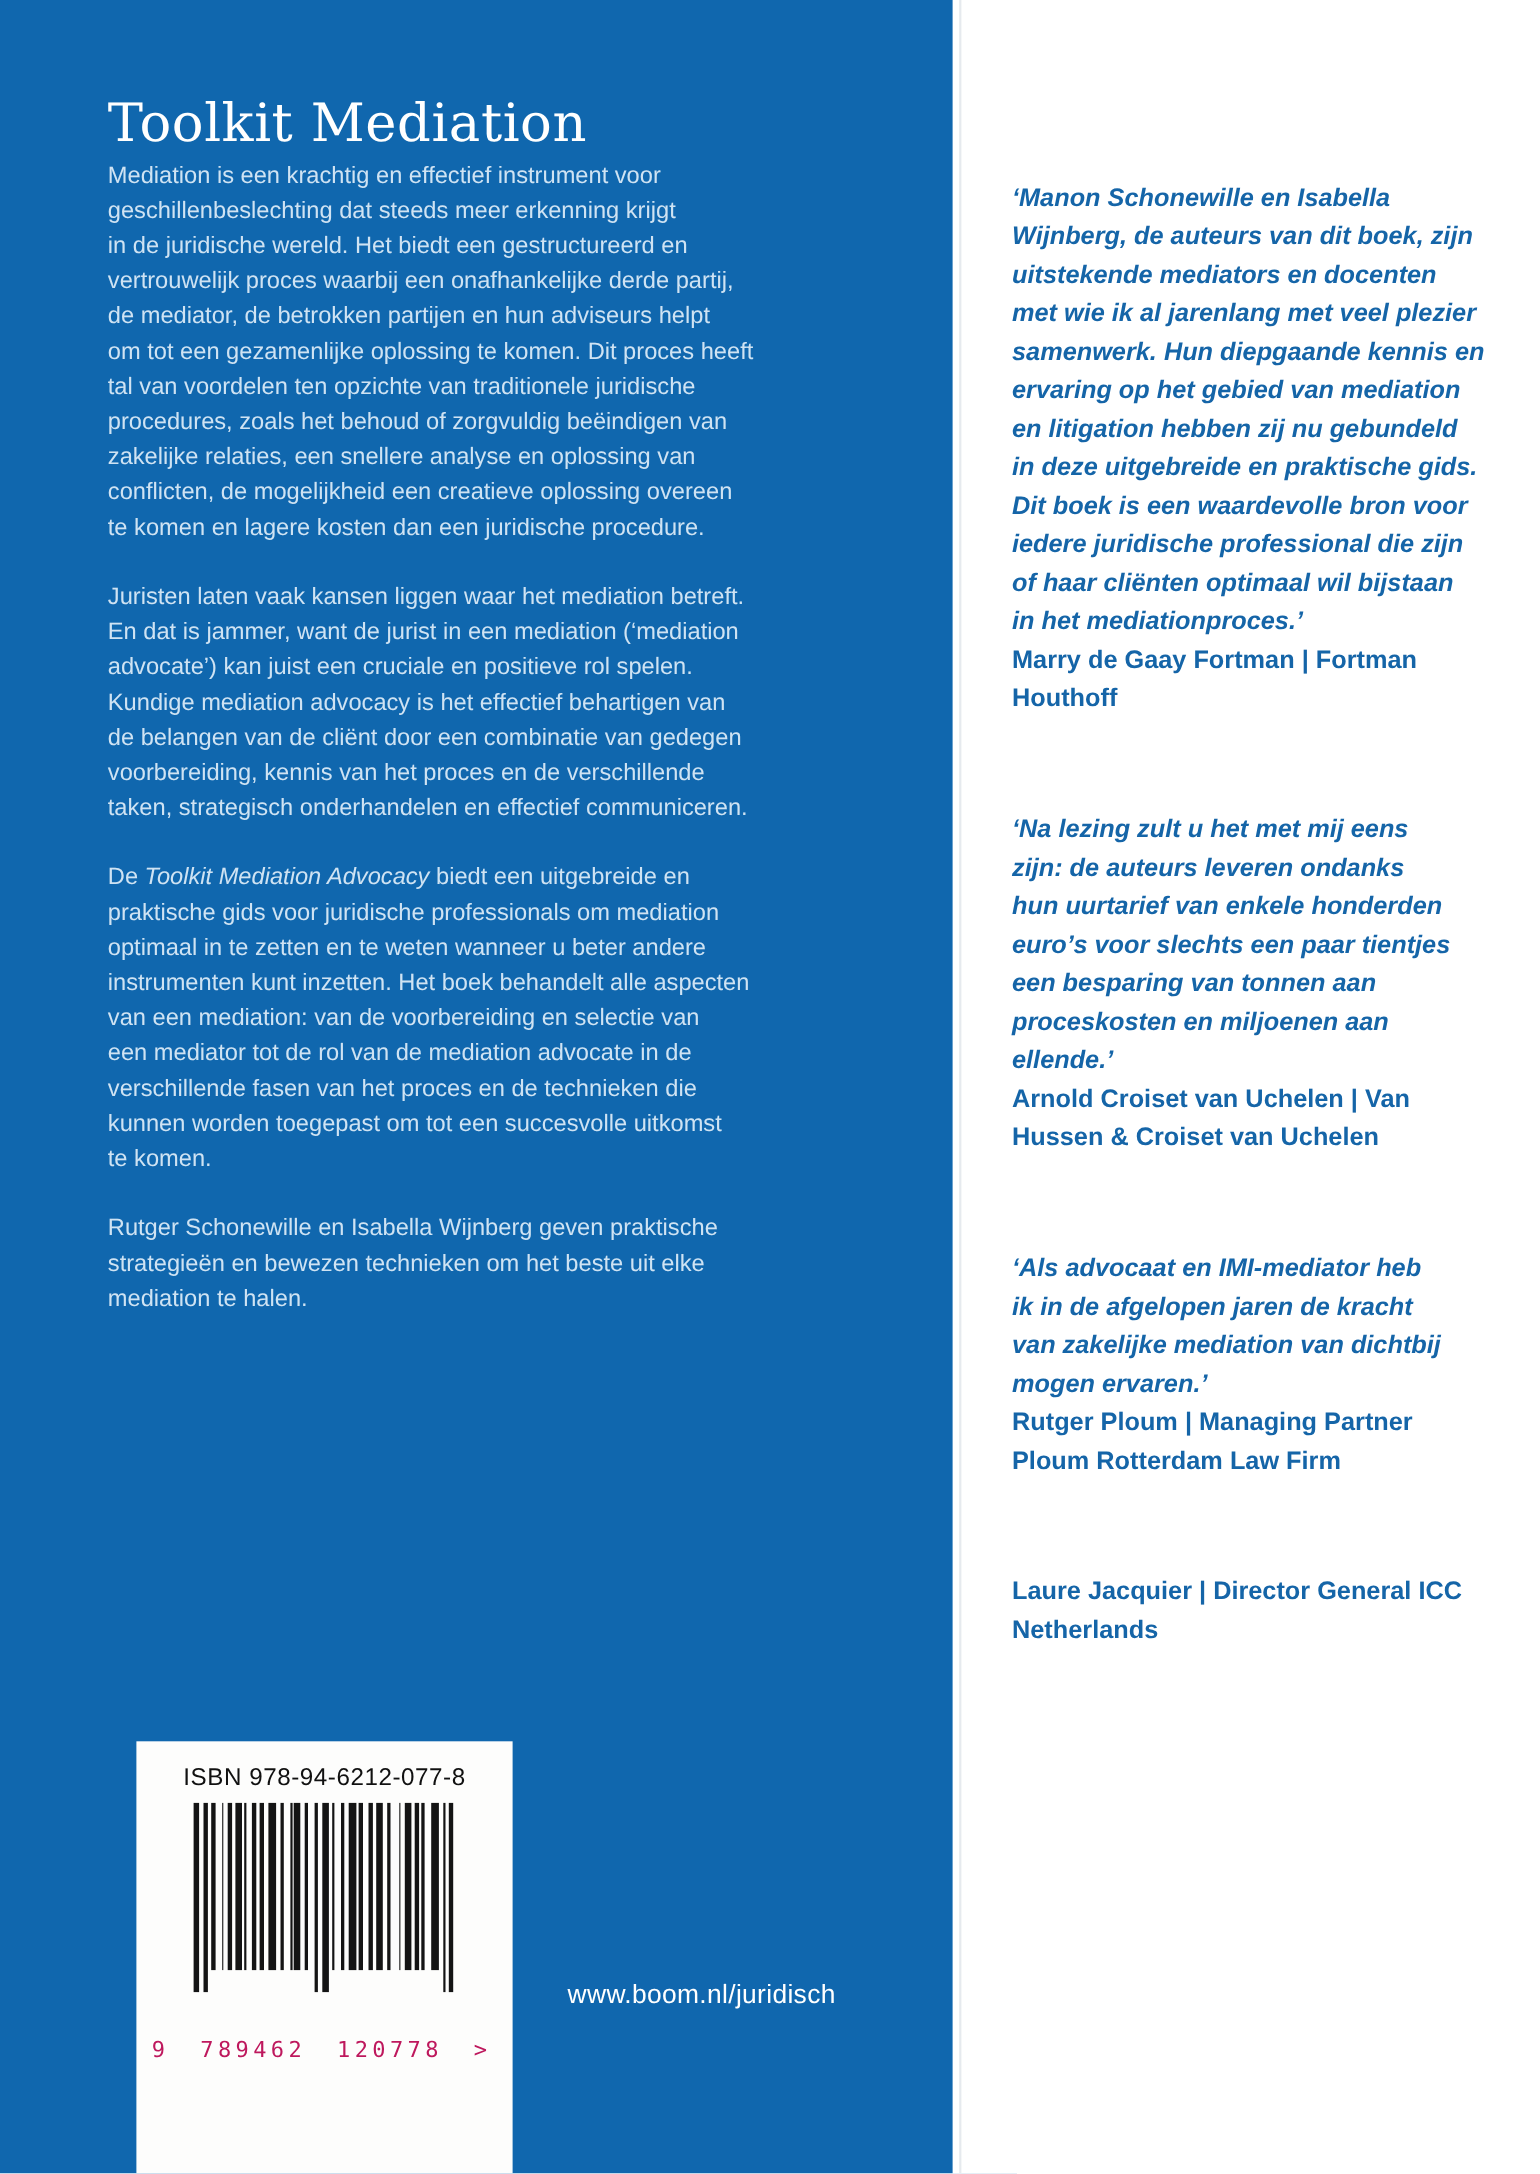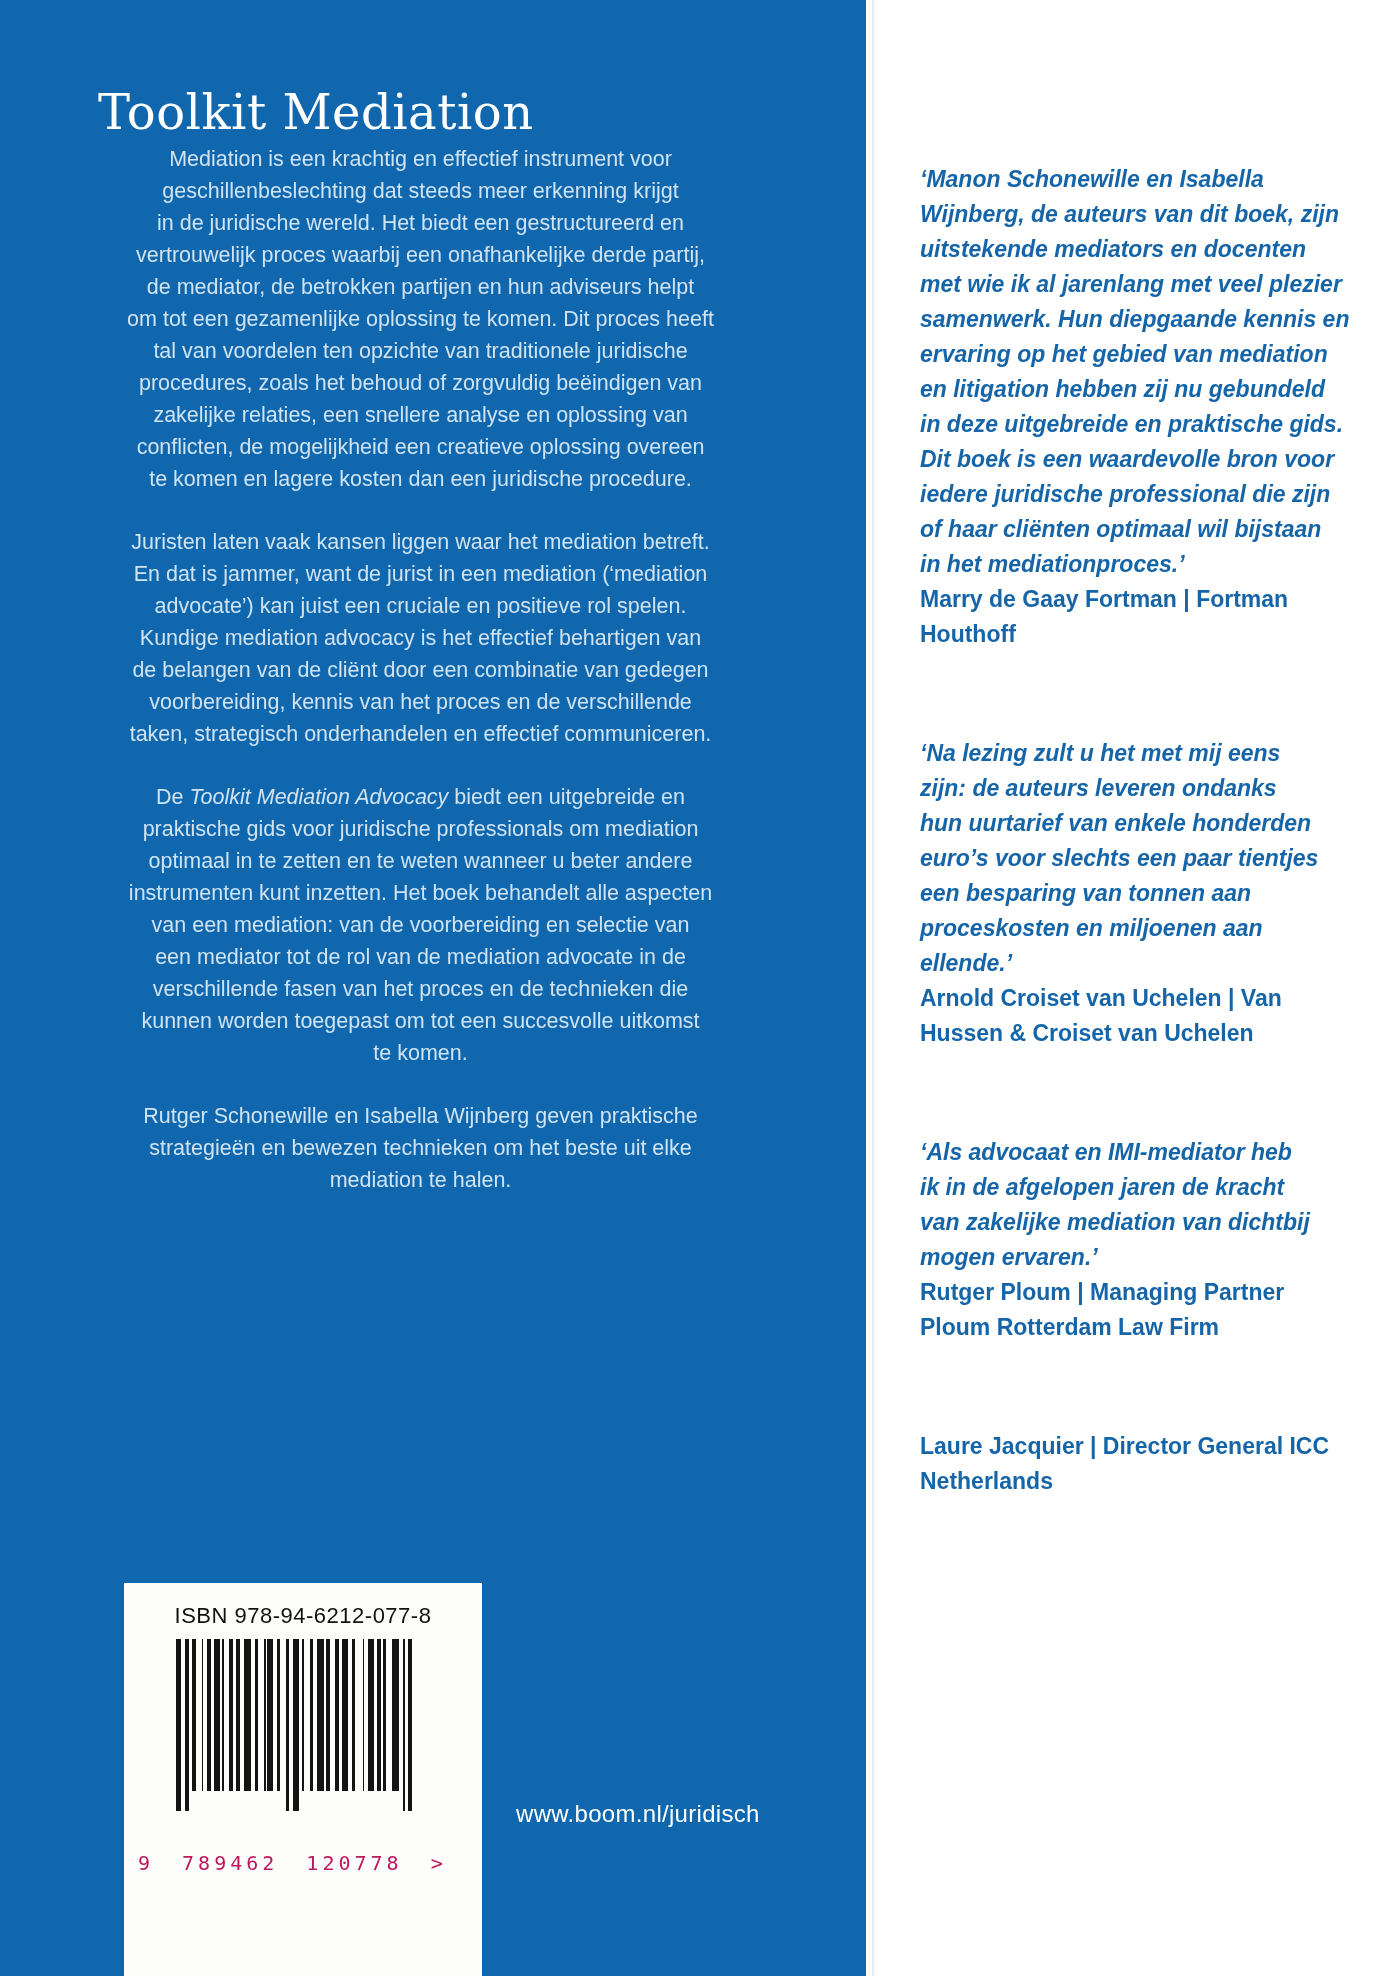--- a/index.html
+++ b/index.html
@@ -37,21 +37,20 @@
   .body-col{
     position:absolute;left:98px;top:143px;
     width:645px;
     color:var(--body-text,#cfe3f3);
     font-size:21.5px;
     line-height:32px;
   }
   .body-par{
     white-space:pre-line;
     margin:0 0 31px 0;
-    text-align:center;
   }
   .body-par i{font-style:italic;}
   .quote-col{
     position:absolute;left:920px;top:146px;
     width:462px;
     display:flex;flex-direction:column;
   }
   .quote-block{margin:16px 0 68px 0;}
   .quote-text{
     color:var(--quote-blue,#1565a8);
@@ -66,21 +65,20 @@
     font-size:23px;
     line-height:35px;
     font-weight:bold;
     font-style:normal;
     white-space:pre-line;
   }
   .isbn-box{
     position:absolute;left:124px;top:1583px;
     width:342px;height:393px;
     background:#fdfdfc;
-    padding-left:16px;
   }
   .isbn-label{
     position:absolute;left:0;top:20px;
     width:100%;
     text-align:center;
     color:#111111;
     font-size:22px;
     letter-spacing:0.5px;
   }
   .barcode-bars{

